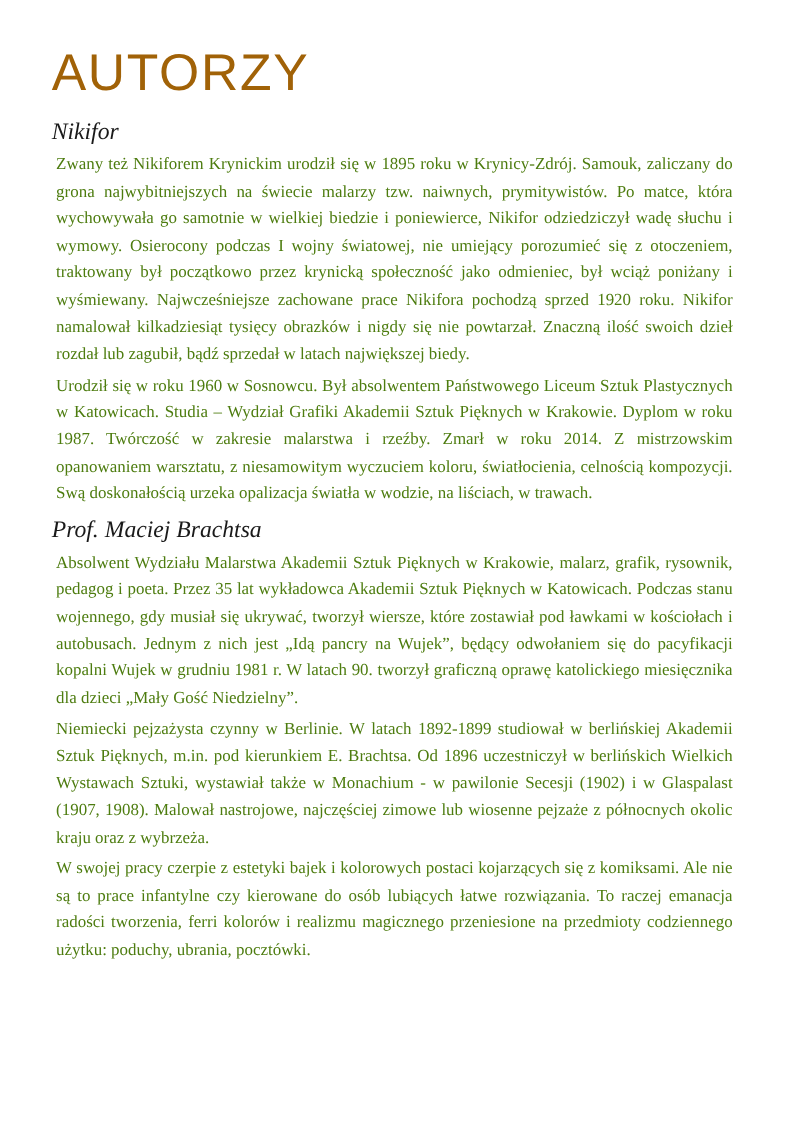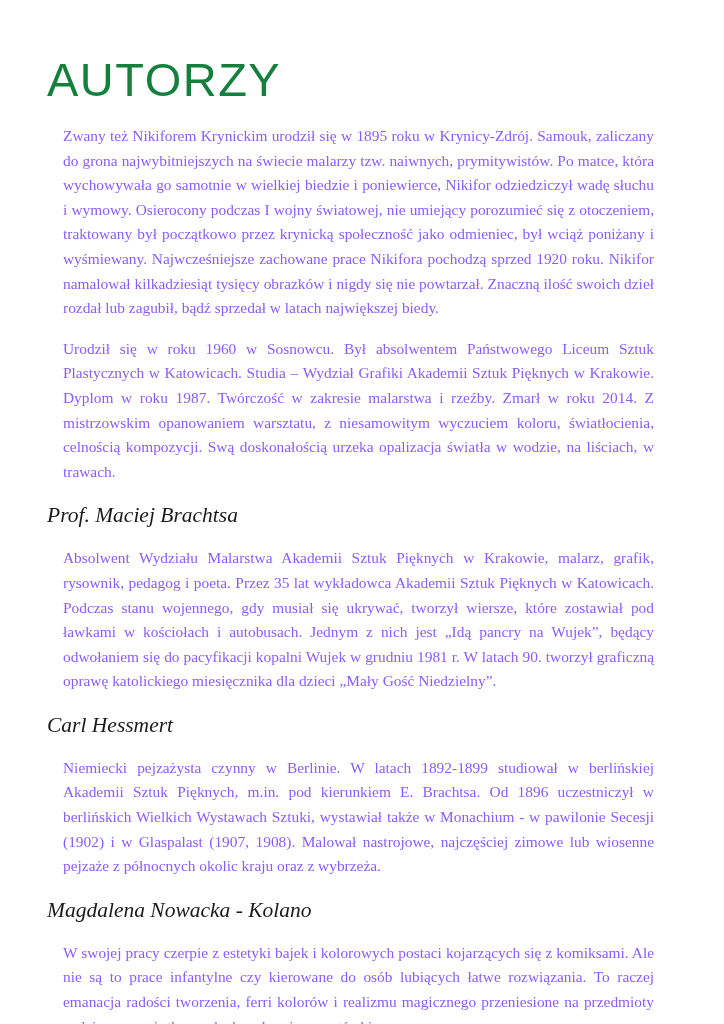--- a/index.html
+++ b/index.html
@@ -15,78 +15,77 @@
     }
     .page {
       position: absolute;
       left: 47px;
       top: 0;
       width: 623px;
       color: #1c1c1c;
     }
     .page-title {
       margin: 0;
-      padding-top: 52px;
+      padding-top: 38px;
       font-family: "Liberation Sans", sans-serif;
       font-weight: 500;
       font-size: 47px;
       letter-spacing: 1.5px;
       line-height: 56px;
-      color: #15803d;
+      color: #a16207;
       height: 56px;
     }
     .author {
       margin: 0;
     }
     .author-name {
       margin: 0;
       font-family: "Liberation Serif", serif;
       font-style: italic;
       font-weight: 400;
       font-size: 21.5px;
       line-height: 30px;
       color: #1a1a1a;
     }
     .author-bio {
-      margin: 16px;
+      margin: 4px;
       font-family: "Liberation Serif", serif;
       font-size: 15.4px;
       line-height: 24.6px;
       text-align: justify;
       text-align-last: left;
-      color: #8b5cf6;
+      color: #4d7c0f;
       font-weight: 500;
     }
     #author-0 { margin-top: 10px; }
     #author-1 { margin-top: 4px; }
     #author-2 { margin-top: 4px; }
     #author-3 { margin-top: 4px; }
     #author-4 { margin-top: 4px; }
   </style>
 </head>
 <body>
 
 <div class="page">
   <h1 class="page-title">AUTORZY</h1>
 
   <section class="author" id="author-0">
+    <h2 class="author-name">Nikifor</h2>
     <p class="author-bio">Zwany też Nikiforem Krynickim urodził się w 1895 roku w Krynicy-Zdrój. Samouk, zaliczany do grona najwybitniejszych na świecie malarzy tzw. naiwnych, prymitywistów. Po matce, która wychowywała go samotnie w wielkiej biedzie i poniewierce, Nikifor odziedziczył wadę słuchu i wymowy. Osierocony podczas I wojny światowej, nie umiejący porozumieć się z otoczeniem, traktowany był początkowo przez krynicką społeczność jako odmieniec, był wciąż poniżany i wyśmiewany. Najwcześniejsze zachowane prace Nikifora pochodzą sprzed 1920 roku. Nikifor namalował kilkadziesiąt tysięcy obrazków i nigdy się nie powtarzał. Znaczną ilość swoich dzieł rozdał lub zagubił, bądź sprzedał w latach największej biedy.</p>
   </section>
 
   <section class="author" id="author-1">
     <p class="author-bio">Urodził się w roku 1960 w Sosnowcu. Był absolwentem Państwowego Liceum Sztuk Plastycznych w Katowicach. Studia – Wydział Grafiki Akademii Sztuk Pięknych w Krakowie. Dyplom w roku 1987. Twórczość w zakresie malarstwa i rzeźby. Zmarł w roku 2014. Z mistrzowskim opanowaniem warsztatu, z niesamowitym wyczuciem koloru, światłocienia, celnością kompozycji. Swą doskonałością urzeka opalizacja światła w wodzie, na liściach, w trawach.</p>
   </section>
 
   <section class="author" id="author-2">
     <h2 class="author-name">Prof. Maciej Brachtsa</h2>
     <p class="author-bio">Absolwent Wydziału Malarstwa Akademii Sztuk Pięknych w Krakowie, malarz, grafik, rysownik, pedagog i poeta. Przez 35 lat wykładowca Akademii Sztuk Pięknych w Katowicach. Podczas stanu wojennego, gdy musiał się ukrywać, tworzył wiersze, które zostawiał pod ławkami w kościołach i autobusach. Jednym z nich jest „Idą pancry na Wujek”, będący odwołaniem się do pacyfikacji kopalni Wujek w grudniu 1981 r. W latach 90. tworzył graficzną oprawę katolickiego miesięcznika dla dzieci „Mały Gość Niedzielny”.</p>
   </section>
 
   <section class="author" id="author-3">
-    <h2 class="author-name">Carl Hessmert</h2>
     <p class="author-bio">Niemiecki pejzażysta czynny w Berlinie. W latach 1892-1899 studiował w berlińskiej Akademii Sztuk Pięknych, m.in. pod kierunkiem E. Brachtsa. Od 1896 uczestniczył w berlińskich Wielkich Wystawach Sztuki, wystawiał także w Monachium - w pawilonie Secesji (1902) i w Glaspalast (1907, 1908). Malował nastrojowe, najczęściej zimowe lub wiosenne pejzaże z północnych okolic kraju oraz z wybrzeża.</p>
   </section>
 
   <section class="author" id="author-4">
-    <h2 class="author-name">Magdalena Nowacka - Kolano</h2>
     <p class="author-bio">W swojej pracy czerpie z estetyki bajek i kolorowych postaci kojarzących się z komiksami. Ale nie są to prace infantylne czy kierowane do osób lubiących łatwe rozwiązania. To raczej emanacja radości tworzenia, ferri kolorów i realizmu magicznego przeniesione na przedmioty codziennego użytku: poduchy, ubrania, pocztówki.</p>
   </section>
 </div>
 
 </body></html>

